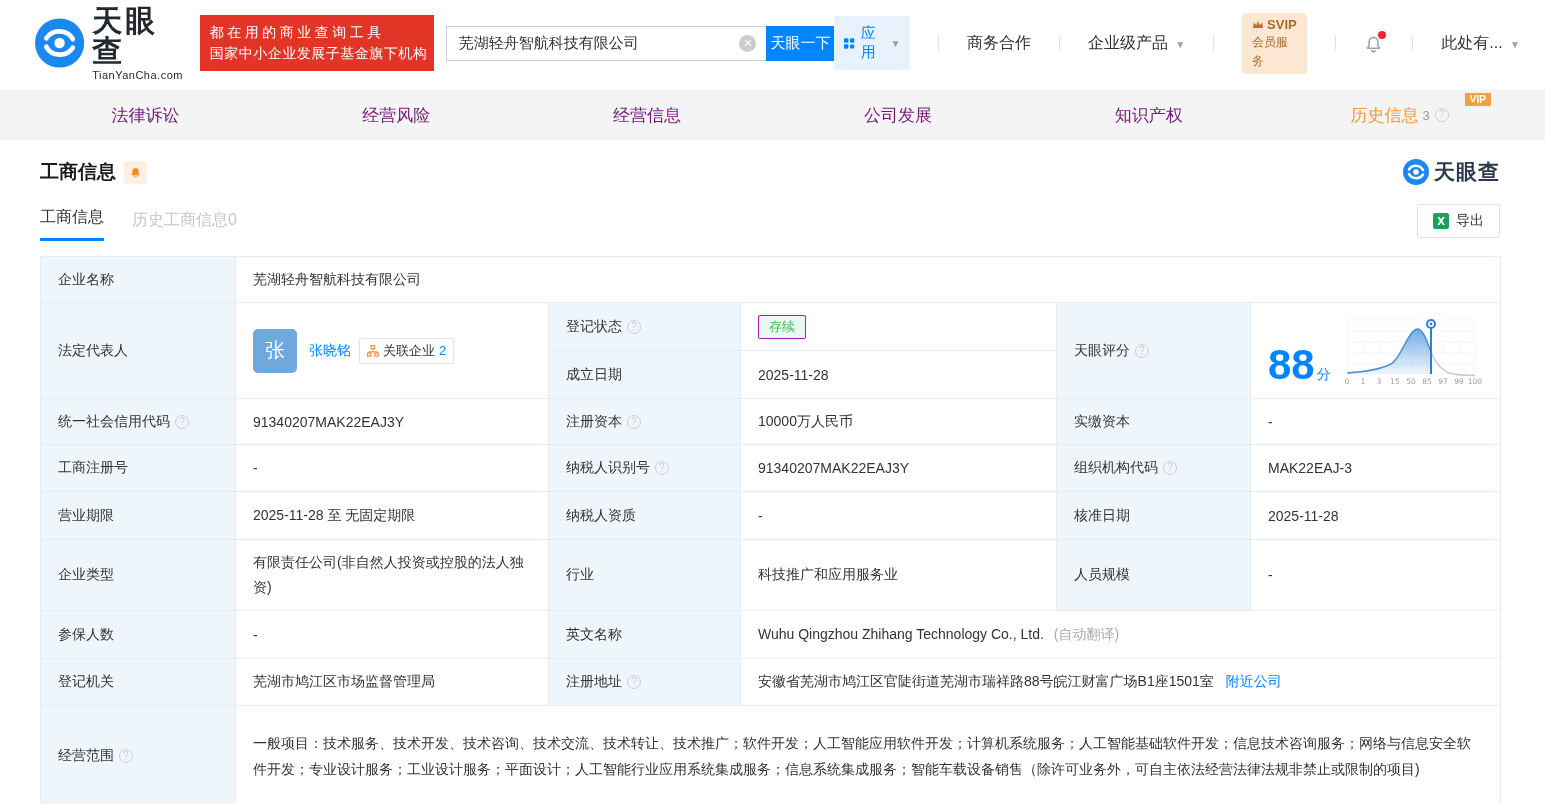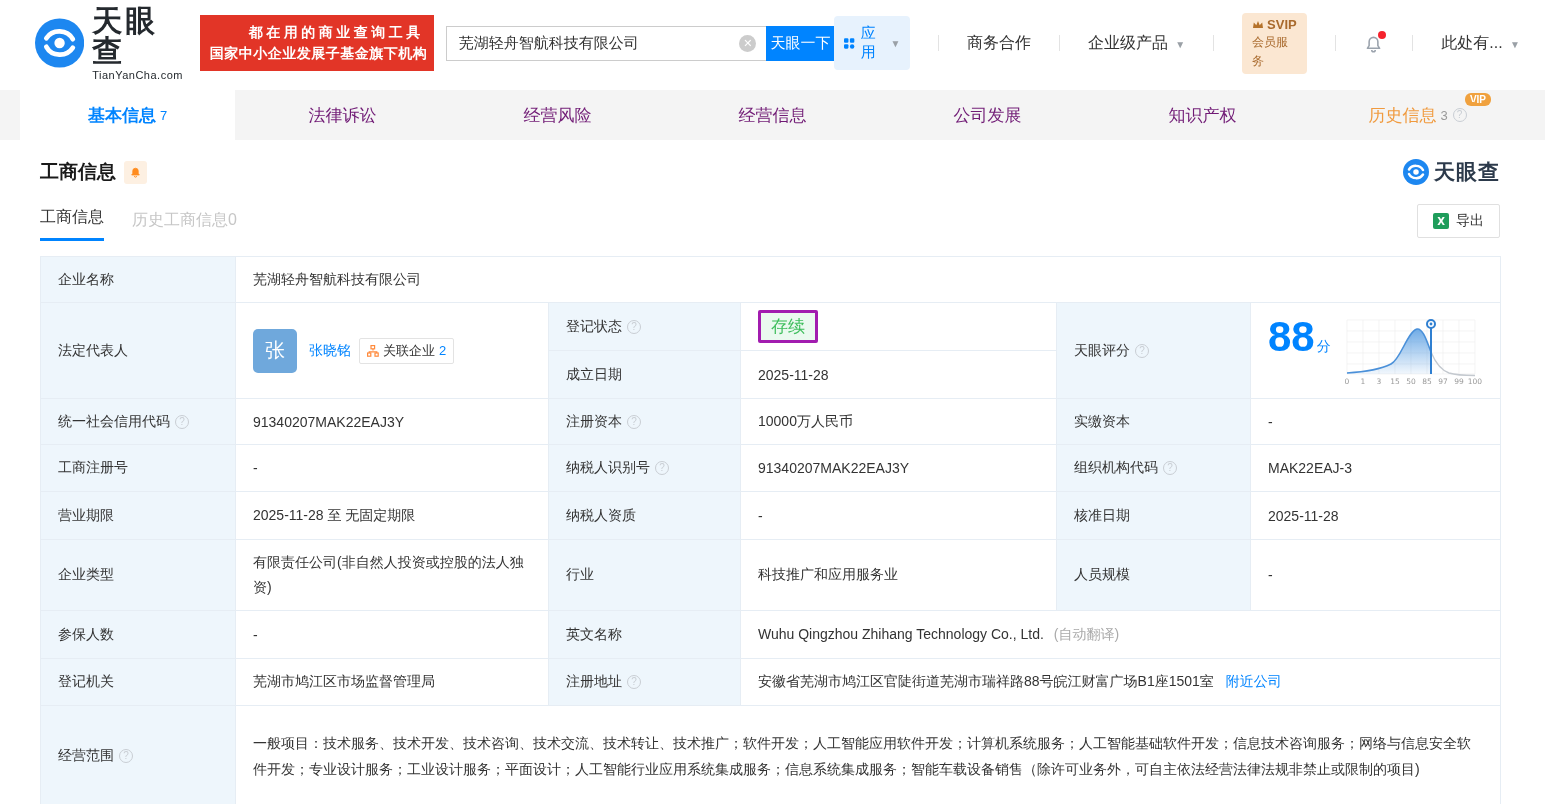--- a/index.html
+++ b/index.html
@@ -4,21 +4,21 @@
 <style>
   * { margin:0; padding:0; box-sizing:border-box; }
   html,body { width:1545px; height:804px; overflow:hidden; background:#fff;
     font-family:"Liberation Sans","DejaVu Sans",sans-serif; }
   
   .hdr { height:86px; display:flex; align-items:center; padding-left:35px; background:#fff; }
   .logo { display:flex; align-items:center; gap:8px; }
   .logo-txt-cn { font-size:30px; font-weight:700; color:#24292e; letter-spacing:3px; line-height:1; }
   .logo-txt-en { font-size:11px; color:#24292e; letter-spacing:.5px; margin-top:3px; }
   .banner { margin-left:14px; background:#e23527; color:#fff; padding:7px 10px; width:234px; }
-  .banner div { font-size:14px; font-weight:700; line-height:21px; white-space:nowrap;text-align:right; }
+  .banner div { font-size:14px; font-weight:400; line-height:21px; white-space:nowrap; }
   .banner .b1 { letter-spacing:3.5px; }
   .banner .b2 { letter-spacing:.5px; }
   .search { margin-left:12px; width:480px; }
   .stabs { display:flex; align-items:flex-end; height:23px; }
   .stab { font-size:14px; color:#333; padding:2px 13px; cursor:pointer; }
   .stab.active { background:#0084ff; color:#fff; }
   .sbox { display:flex; height:35px; }
   .sinput-wrap { position:relative; flex:1; }
   .sinput { width:100%; height:35px; border:1px solid #ccc; border-right:none; padding:0 34px 0 12px; font-size:15px; color:#333; outline:none; }
   .sclear { position:absolute; right:10px; top:9px; width:17px; height:17px; border-radius:50%; background:#ccc; color:#fff; font-size:11px; line-height:17px; text-align:center; cursor:pointer; }
@@ -33,46 +33,46 @@
   .svip .l2 { font-size:12px; color:#a96a2d; margin-top:1px; }
   .bell-wrap { position:relative; cursor:pointer; display:flex; }
   .bell-dot { position:absolute; right:-2px; top:-2px; width:8px; height:8px; border-radius:50%; background:#f5222d; }
   
   .tabbar { margin-top:4px; height:50px; background:#f4f4f4; display:flex; padding:0 20px; }
   .mtab { flex:1; display:flex; align-items:center; justify-content:center; font-size:17px; color:#701a75; cursor:pointer; position:relative; }
   .mtab.active { background:#fff; color:#0084ff; font-weight:700; }
   .mtab .cnt { font-size:13px; margin-left:4px; font-weight:400; }
   .mtab.active .cnt { color:#0084ff; }
   .mtab .cnt-gray { font-size:13px; color:#999; margin-left:4px; }
-  .vipbadge { position:absolute; top:3px; right:34px; background:#f0a13e; color:#fff; font-size:10px; font-weight:700; padding:1px 5px; border-radius:6px; }
+  .vipbadge { position:absolute; top:3px; right:34px; background:#f0a13e; color:#fff; font-size:10px; font-weight:700; padding:1px 5px; border-radius:0; }
   .vipbadge:after { content:""; position:absolute; left:6px; bottom:-4px; border:4px solid transparent; border-top-color:#f0a13e; border-left-width:2px; border-right-width:2px; }
   .help { display:inline-block; width:14px; height:14px; border:1px solid #c9ced4; border-radius:50%; color:#c9ced4; font-size:10px; line-height:12px; text-align:center; margin-left:5px; vertical-align:1px; cursor:pointer; }
   
   .sechead { display:flex; align-items:center; margin:18px 45px 0 40px; }
   .sectitle { font-size:19px; font-weight:700; color:#1a1a1a; }
   .bellbox { margin-left:8px; width:23px; height:23px; background:#fdf0e2; border-radius:3px; display:flex; align-items:center; justify-content:center; cursor:pointer; }
   .seclogo { margin-left:auto; display:flex; align-items:center; gap:5px; }
   .seclogo-txt { font-size:21px; font-weight:700; color:#2c3a4b; letter-spacing:1px; }
   .subrow { display:flex; align-items:flex-end; margin:22px 45px 0 40px; position:relative; height:33px; }
   .subtab { font-size:16px; cursor:pointer; padding-bottom:10px; }
   .subtab.active { color:#333; border-bottom:3px solid #0084ff; }
   .subtab.dim { color:#c6c6c6; margin-left:28px; }
   .export { position:absolute; right:0; top:-4px; display:flex; align-items:center; gap:7px; border:1px solid #e0e0e0; border-radius:2px; background:#fff; padding:7px 15px; font-size:14px; color:#333; cursor:pointer; }
   
   table.biz { border-collapse:collapse; table-layout:fixed; width:1460px; margin:15px 40px 0 40px; }
   .biz td { border:1px solid #e6edf4; font-size:14px; color:#333; padding:6px 17px; vertical-align:middle; word-break:break-all; }
   .biz td.lbl { background:#eef6fc; }
   .r46{height:46px} .r48{height:48px} .r47{height:47px} .r71{height:71px} .r100{height:100px}
-  .tag-green { display:inline-block; background:#eaf9ef; border:3px solid #a21caf; color:#3dbd5b; font-size:17px; padding:2px 10px; border-radius:2px; }
+  .tag-green { display:inline-block; background:#eaf9ef; border:1px solid #a21caf; color:#3dbd5b; font-size:13px; padding:2px 10px; border-radius:2px; }
   .rep { display:flex; align-items:center; }
   .avatar { width:44px; height:44px; border-radius:5px; background:#6fa8dc; color:#fff; font-size:20px; display:flex; align-items:center; justify-content:center; cursor:pointer; }
   .repname { color:#0084ff; font-size:14px; margin-left:12px; cursor:pointer; }
   .relbadge { display:inline-flex; align-items:center; gap:4px; border:1px solid #e3e3e3; border-radius:2px; padding:3px 7px; margin-left:8px; font-size:13px; color:#333; cursor:pointer; background:#fff; }
   .relbadge .n { color:#0084ff; }
-  .scorecell { display:flex; align-items:flex-start; gap:12px; }
+  .scorecell { display:flex; align-items:flex-end; gap:12px; }
   .scorenum { color:#0084ff; font-size:42px; font-weight:700; line-height:1; }
   .scoreunit { color:#0084ff; font-size:14px; margin-left:2px; }
   .enote { color:#aaa; margin-left:6px; }
   .addrlink { color:#0084ff; margin-left:8px; cursor:pointer; white-space:nowrap; }
   .scope { line-height:26px; }
 </style>
 </head>
 <body>
 
 <div class="hdr">
@@ -141,24 +141,20 @@
     </span>
     <span class="divi"></span>
     <span class="hlink">
       <span>此处有...</span>
       <span class="caret">▼</span>
     </span>
   </div>
 </div>
 
 <div class="tabbar">
-  <div class="mtab active">
-    <span>基本信息</span>
-    <span class="cnt">7</span>
-  </div>
   <div class="mtab">
     <span>法律诉讼</span>
   </div>
   <div class="mtab">
     <span>经营风险</span>
   </div>
   <div class="mtab">
     <span>经营信息</span>
   </div>
   <div class="mtab">

